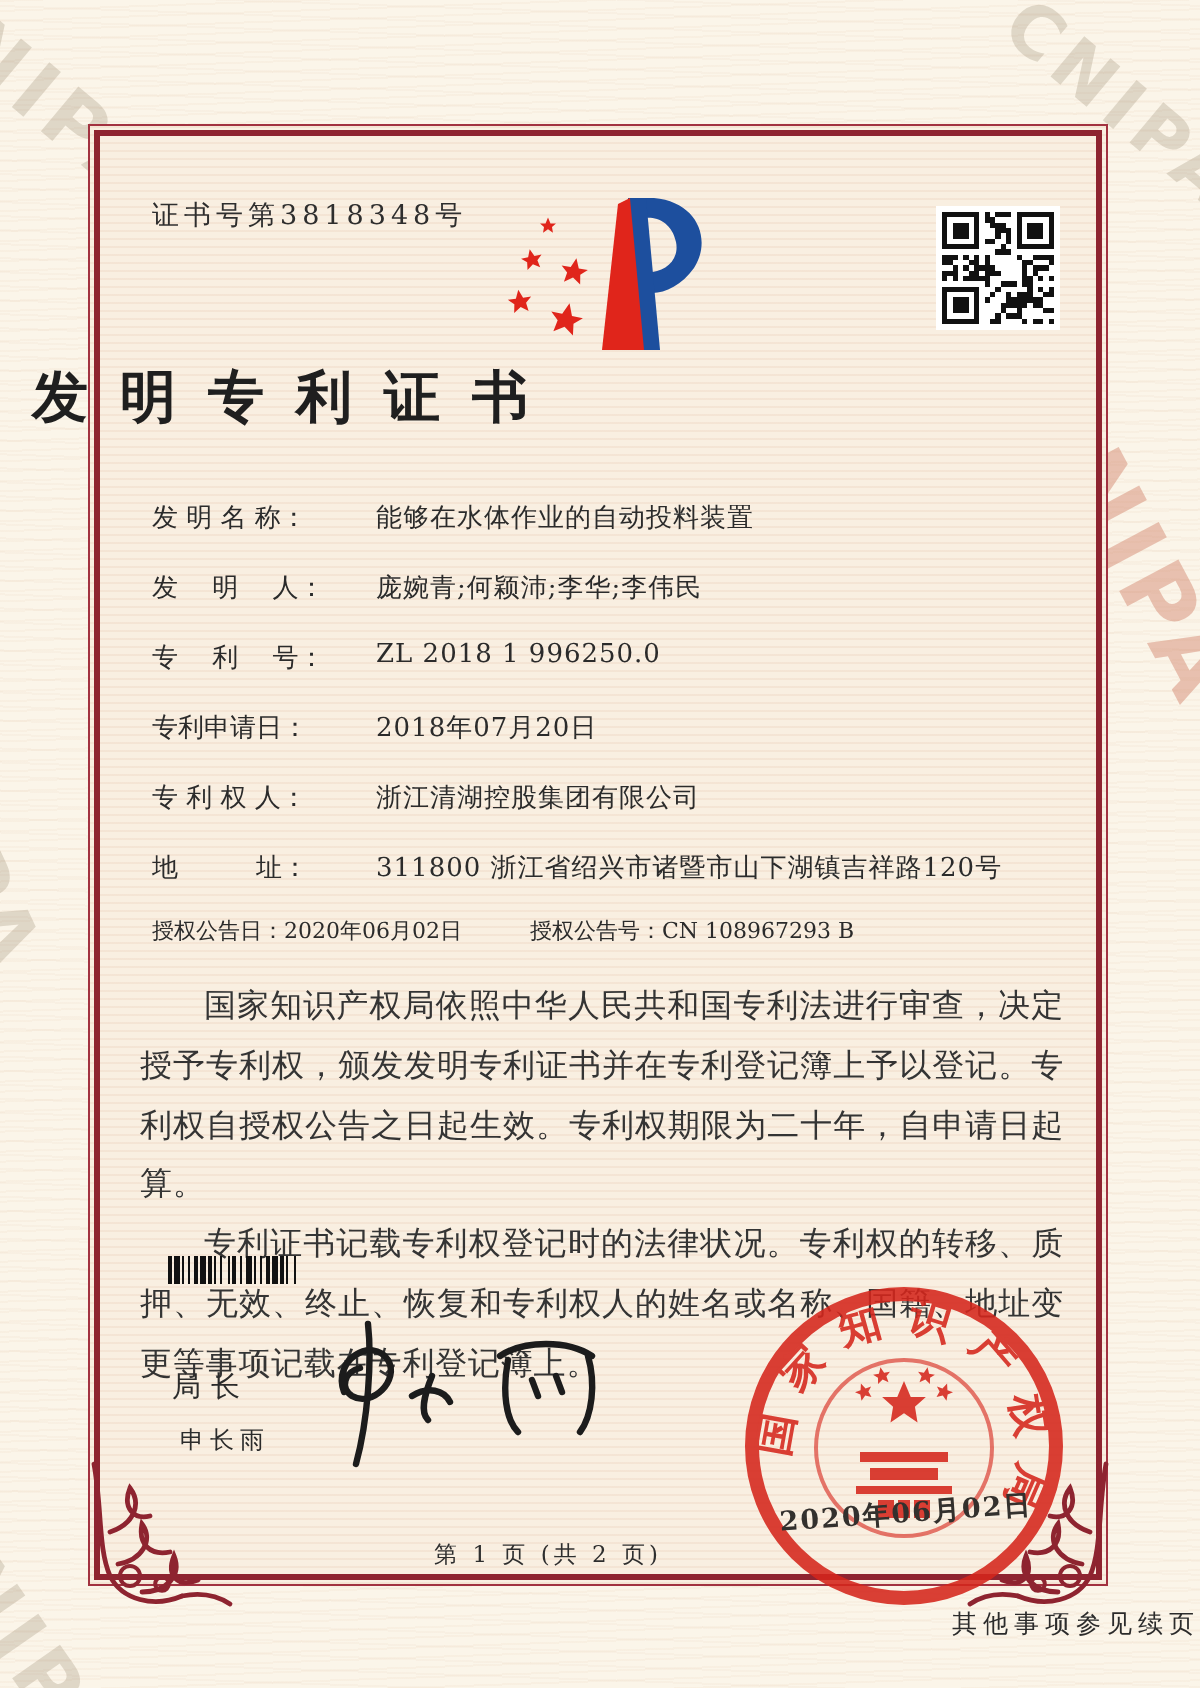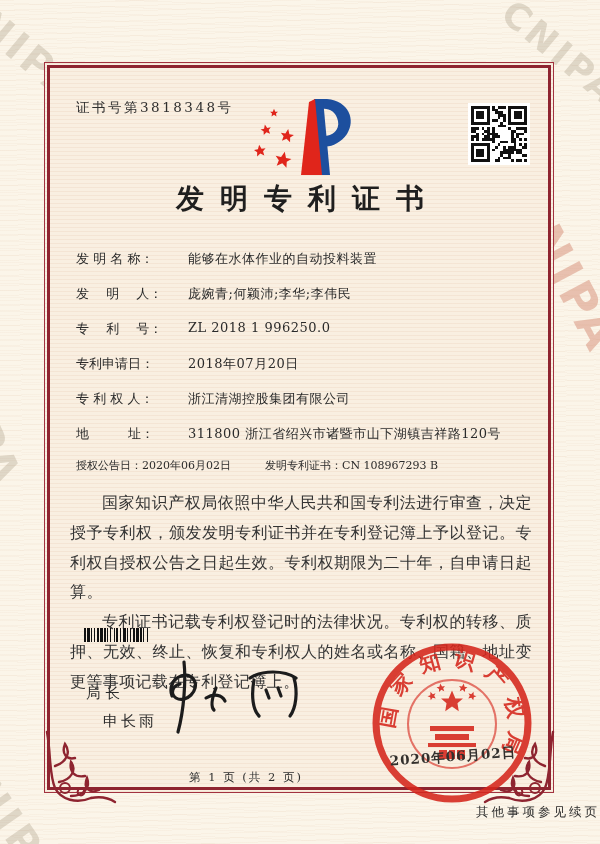--- a/index.html
+++ b/index.html
@@ -33,50 +33,50 @@
       #f9efe1;
     box-sizing:border-box;}
   .frame-inner{position:absolute;inset:2px;border:3px solid #8e2430;pointer-events:none;}
 
   .certno{position:absolute;left:76px;top:99px;font-size:13.5px;color:#2e2e2e;letter-spacing:2.5px;}
 
   .logo{position:absolute;left:243px;top:96px;width:115px;height:82px;}
   .qr{position:absolute;left:468px;top:103px;width:56px;height:56px;background:#fff;padding:3px;}
   .qr svg{width:100%;height:100%;display:block;}
 
-  .title{position:absolute;left:0;top:180px;width:600px;text-align:center;
+  .title{position:absolute;left:0;top:180px;width:600px;text-align:left;
     font-size:28px;font-weight:700;color:#1f1f1f;letter-spacing:16px;text-indent:16px;}
 
   .fields{position:absolute;left:76px;top:250px;width:450px;font-size:13px;color:#2b2b2b;}
   .frow{height:35px;display:flex;align-items:flex-start;}
   .flabel{width:112px;flex:none;white-space:pre;}
   .fvalue{letter-spacing:0.5px;text-align:center;}
   .grantrow{position:absolute;left:76px;top:458px;width:460px;font-size:11px;color:#2b2b2b;display:flex;}
   .grantrow .g2{margin-left:34px;}
 
   .paras{position:absolute;left:70px;top:488px;width:462px;font-size:16px;
     line-height:1.86;color:#343434;letter-spacing:0.4px;text-align:justify;}
   .paras p{margin:0;text-indent:2em;}
 
   .barcode{position:absolute;left:84px;top:627px;width:160px;height:14px;}
 
   .signer-title{position:absolute;left:86px;top:684px;font-size:14.5px;color:#2b2b2b;letter-spacing:5px;}
-  .signer-name{position:absolute;left:103px;top:712px;font-size:15px;color:#2b2b2b;letter-spacing:3px;}
+  .signer-name{position:absolute;left:90px;top:712px;font-size:12px;color:#2b2b2b;letter-spacing:3px;}
   .signature{position:absolute;left:150px;top:652px;width:175px;height:95px;}
 
   .seal{position:absolute;left:369px;top:640px;width:166px;height:166px;}
   .seal-date{position:absolute;left:368px;top:748px;width:170px;text-align:center;
     font-size:13.5px;font-weight:700;color:#33302d;letter-spacing:1px;transform:rotate(-4deg);}
 
   .flourish{position:absolute;width:76px;height:80px;}
   .flourish.bl{left:41px;top:726px;}
   .flourish.br{left:483px;top:726px;transform:scaleX(-1);}
 
   .footer-page{position:absolute;left:0;top:770px;width:492px;text-align:center;
-    font-size:11.5px;color:#2e2e2e;letter-spacing:2px;}
+    font-size:11.5px;color:#2e2e2e;letter-spacing:2px;padding-left:28px;}
   .footer-note{position:absolute;left:0;top:804px;width:600px;text-align:right;
     font-size:12.5px;color:#2b2b2b;letter-spacing:3px;}
 </style>
 </head>
 <body>
 
 <div class="page">
 
   <div class="wm wm-tl">CNIPA</div>
   <div class="wm wm-tr">CNIPA</div>
@@ -356,21 +356,21 @@
       <span class="flabel">地　　　址：</span>
       <span class="fvalue">311800 浙江省绍兴市诸暨市山下湖镇吉祥路120号</span>
     </div>
   </div>
 
   <div class="grantrow">
     <span class="g1">
       <span>授权公告日：</span><span>2020年06月02日</span>
     </span>
     <span class="g2">
-      <span>发明专利证书：</span><span>CN 108967293 B</span>
+      <span>授权公告号：</span><span>CN 108967293 B</span>
     </span>
   </div>
 
   <div class="paras">
     <p>国家知识产权局依照中华人民共和国专利法进行审查，决定授予专利权，颁发发明专利证书并在专利登记簿上予以登记。专利权自授权公告之日起生效。专利权期限为二十年，自申请日起算。</p>
     <p>专利证书记载专利权登记时的法律状况。专利权的转移、质押、无效、终止、恢复和专利权人的姓名或名称、国籍、地址变更等事项记载在专利登记簿上。</p>
   </div>
 
   <div class="barcode">
     <svg id="barcode-svg" viewBox="0 0 160 14" preserveAspectRatio="none" width="160" height="14">

